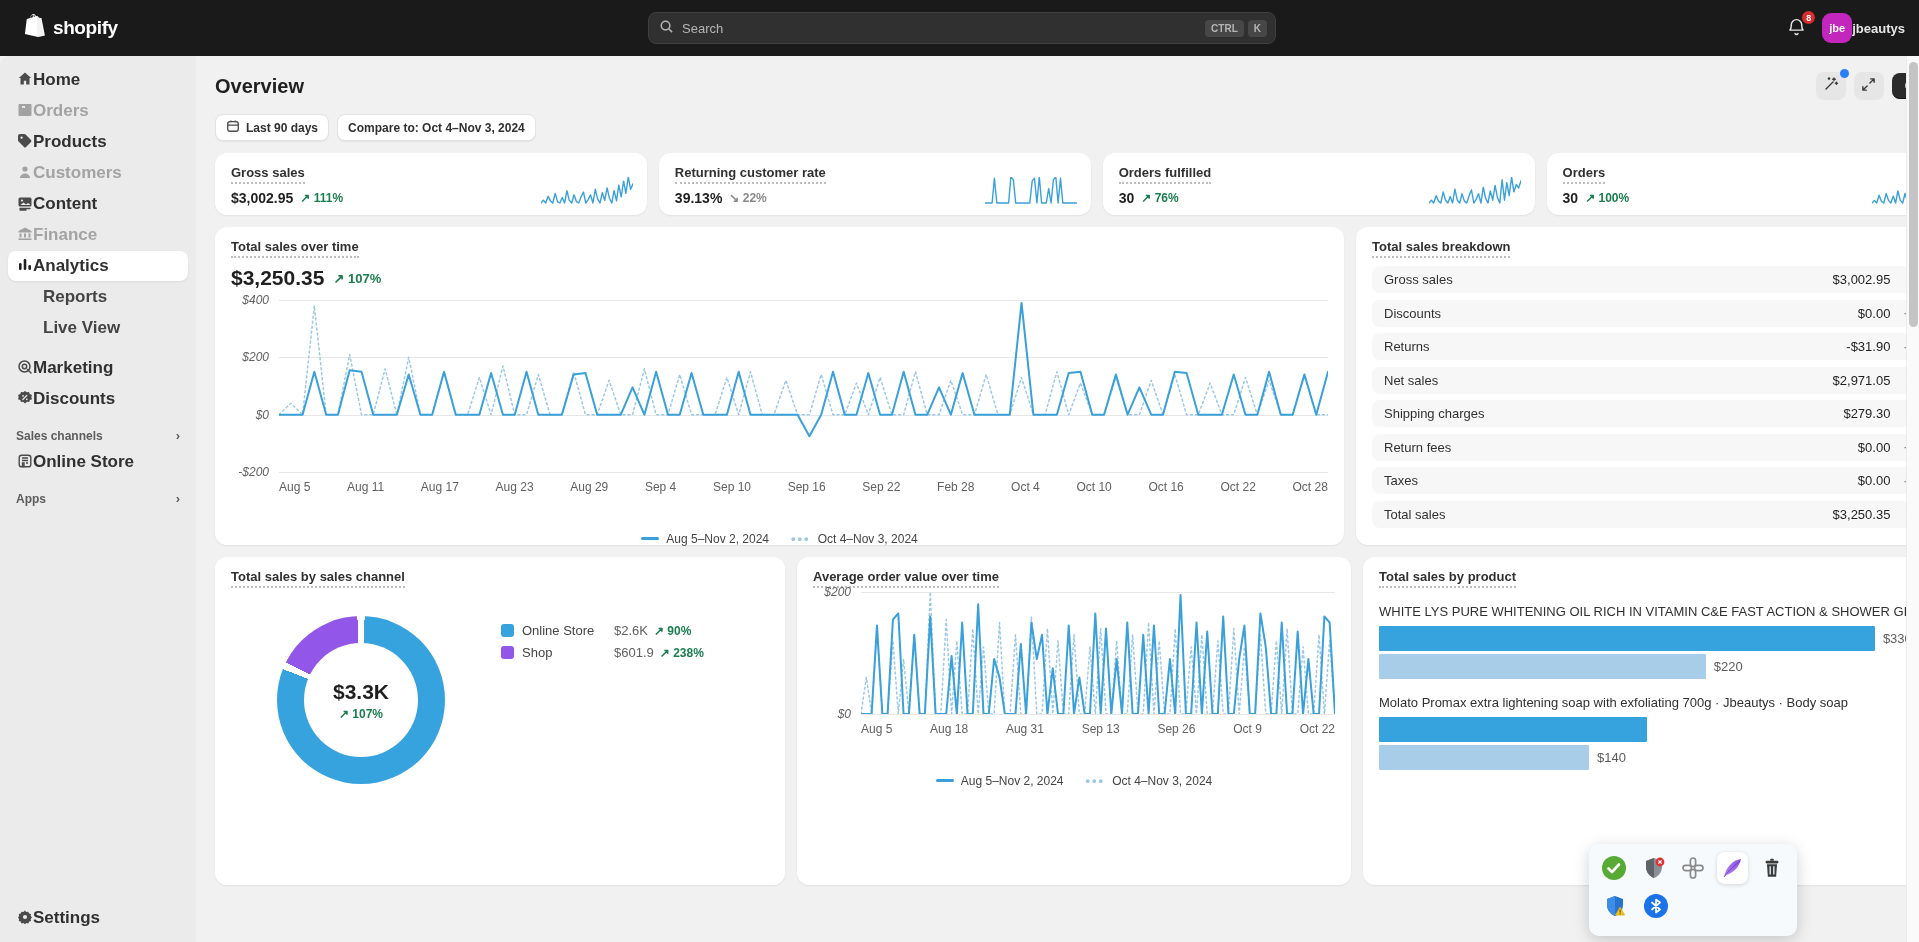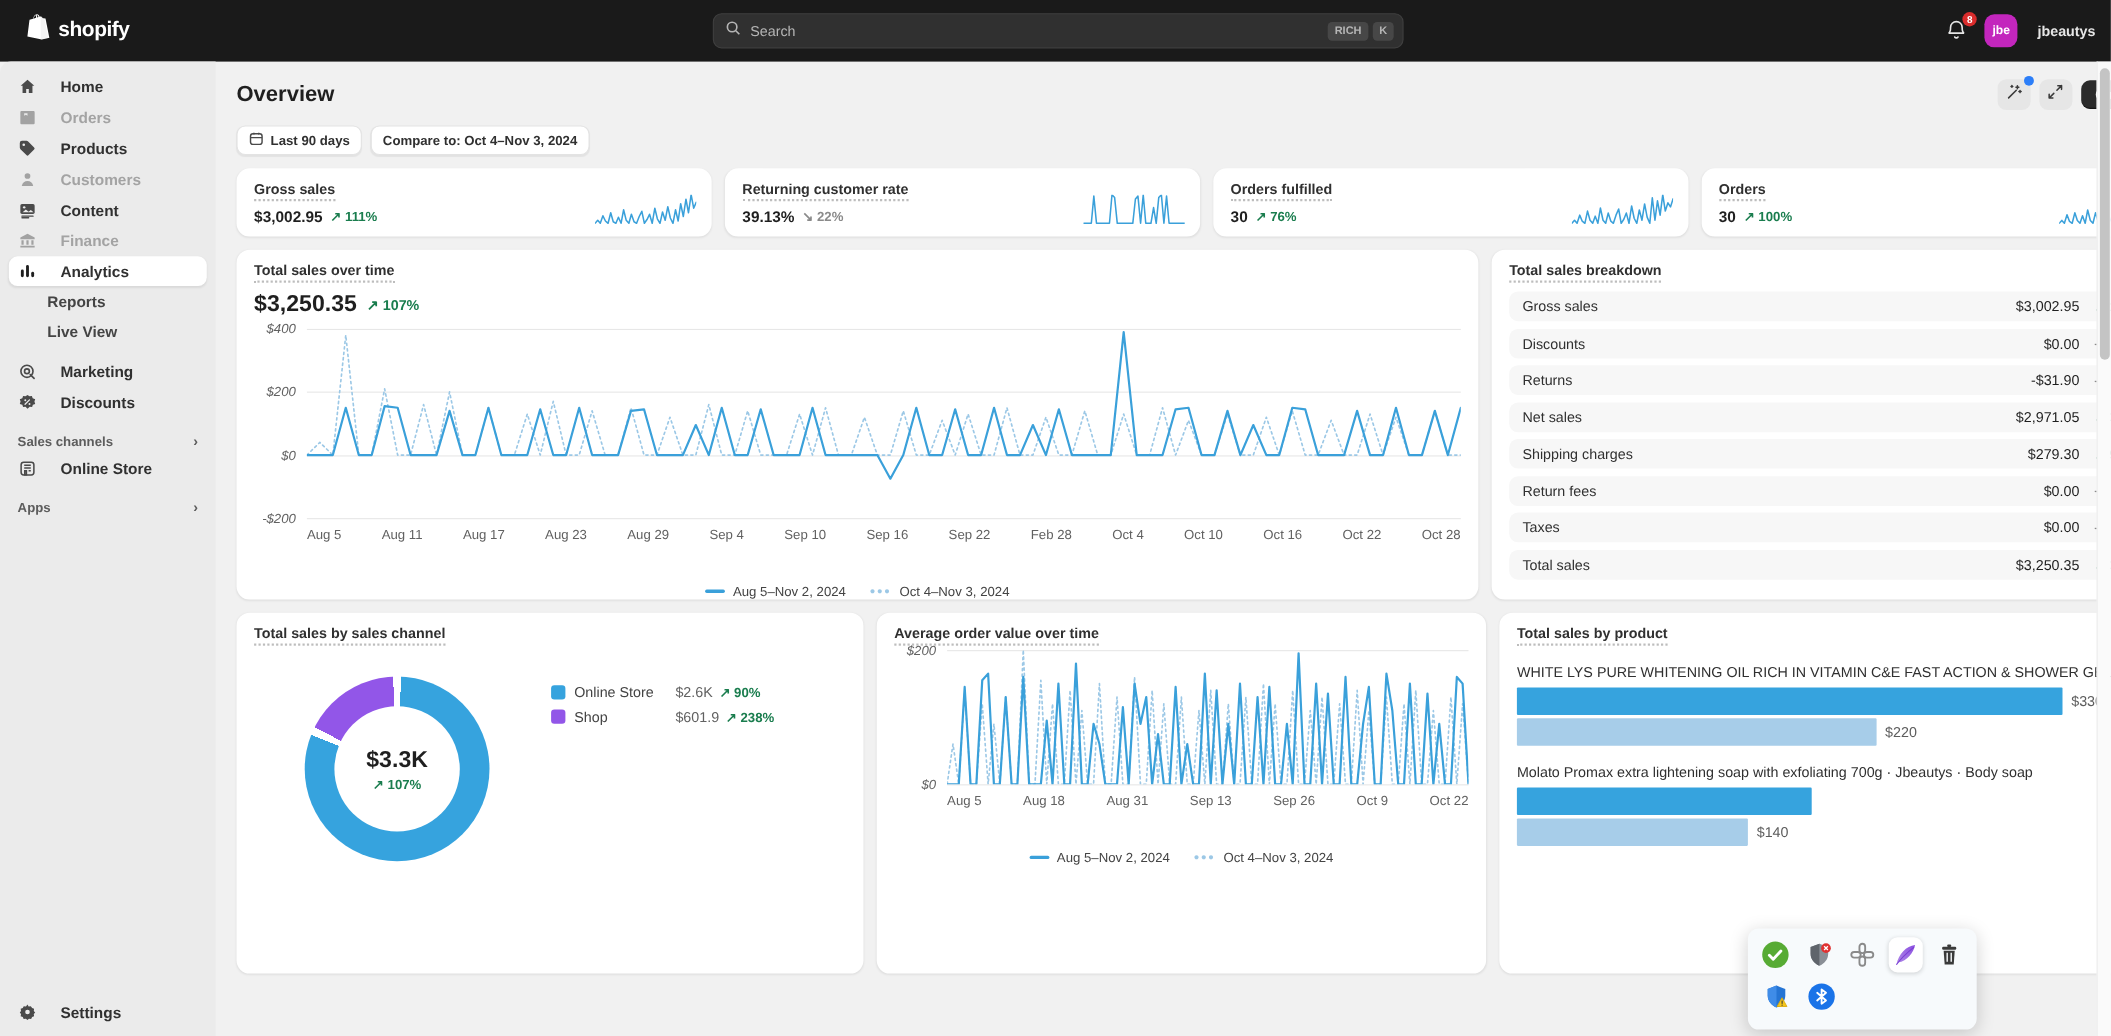--- a/index.html
+++ b/index.html
@@ -6,26 +6,26 @@
   html,body { width:1919px; height:942px; overflow:hidden; font-family:"Liberation Sans", sans-serif; background:#f1f1f1; }
   .topbar { height:56px; background:#1a1a1a; display:flex; align-items:center; position:relative; }
   .brand { display:flex; align-items:center; gap:7px; margin-left:22px;text-align:center; }
   .brand-word { color:#fff; font-size:19px; font-weight:700; letter-spacing:-0.4px; }
   .searchbox { position:absolute; left:648px; width:628px; height:32px; background:#303030; border:1px solid #3f3f3f; border-radius:8px; display:flex; align-items:center; padding:0 8px 0 10px; color:#b5b5b5; }
   .searchbox .ph { font-size:13px; margin-left:8px; flex:1; }
   .kbd { background:#474747; color:#b5b5b5; font-size:10px; font-weight:700; border-radius:4px; padding:3px 6px; margin-left:4px; }
   .top-right { position:absolute; right:14px; display:flex; align-items:center; gap:14px; }
   .bell { position:relative; width:22px; height:22px; }
   .bell-badge { position:absolute; top:-6px; right:-7px; background:#d92c2c; color:#fff; font-size:9px; font-weight:700; border-radius:8px; padding:1.5px 4px; }
-  .userchip { display:flex; align-items:center; gap:18px;text-align:center; }
+  .userchip { display:flex; align-items:center; gap:0;text-align:center; }
   .avatar { width:30px; height:30px; border-radius:9px; background:#c326bd; color:#fff; font-size:11px; font-weight:700; display:flex; align-items:center; justify-content:center; }
   .username { color:#e6e6e6; font-size:13px; font-weight:600; }
   .shell { display:flex; height:886px; }
   .sidebar { width:196px; background:#ebebeb; position:relative; padding-top:8px; border-top-left-radius:10px; flex-shrink:0; }
-  .sitem { display:flex; align-items:flex-end; gap:22px; margin:1px 8px; padding:5px 8px; border-radius:8px; font-size:14px; font-weight:600; color:#303030; cursor:pointer; }
+  .sitem { display:flex; align-items:flex-start; gap:0; margin:1px 8px; padding:5px 8px; border-radius:8px; font-size:17px; font-weight:600; color:#303030; cursor:pointer; }
   .sitem .sicon { width:17px; height:17px; display:flex; align-items:center; justify-content:center; flex-shrink:0; }
   .sitem.disabled { color:#a3a3a3; }
   .sitem.disabled svg { opacity:.45; }
   .sitem.selected { background:#fff; box-shadow:0 1px 2px rgba(0,0,0,.08); font-weight:700; }
   .sitem.sub { padding-left:35px; color:#444; font-weight:600; }
   .sgap { height:8px; }
   .sheader { display:flex; align-items:center; justify-content:space-between; margin:14px 16px 4px 16px; font-size:12px; font-weight:700; color:#5c5c5c; }
   .settings-item { position:absolute; bottom:8px; left:0; right:0; }
   .main { flex:1; padding:12px 39px 0 19px; }
   .page-head { display:flex; align-items:center; justify-content:space-between; margin-top:4px; }
@@ -104,21 +104,21 @@
     <span class="brand-word">shopify</span>
   </div>
   <div class="searchbox">
     <span>
       <svg width="15" height="15" viewBox="0 0 16 16" fill="none" stroke="#b5b5b5" stroke-width="1.6">
           <circle cx="7" cy="7" r="4.6"></circle>
           <line x1="10.6" y1="10.6" x2="14" y2="14"></line>
         </svg>
     </span>
     <span class="ph">Search</span>
-    <span class="kbd">RICH</span>
+    <span class="kbd">CTRL</span>
     <span class="kbd">K</span>
   </div>
   <div class="top-right">
     <div class="bell">
       <svg width="21" height="21" viewBox="0 0 24 24" fill="none" stroke="#e6e6e6" stroke-width="1.7" stroke-linecap="round">
           <path d="M18 9a6 6 0 0 0-12 0c0 5-2 6-2 6h16s-2-1-2-6"></path>
           <path d="M10.3 19a2 2 0 0 0 3.4 0"></path>
         </svg>
       <span class="bell-badge">8</span>
     </div>

